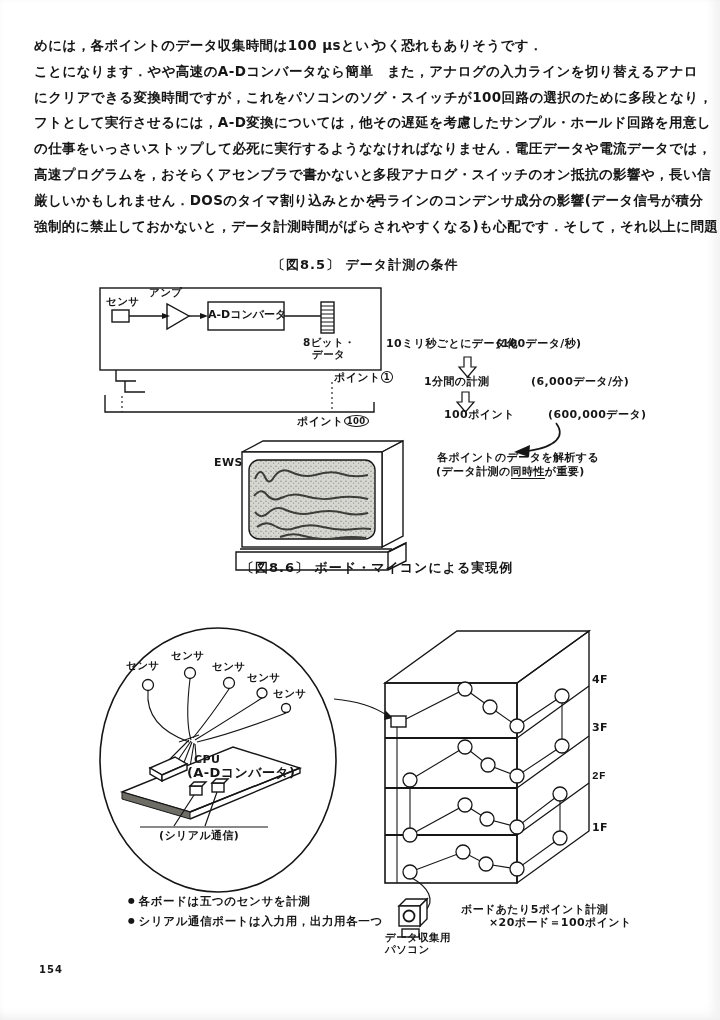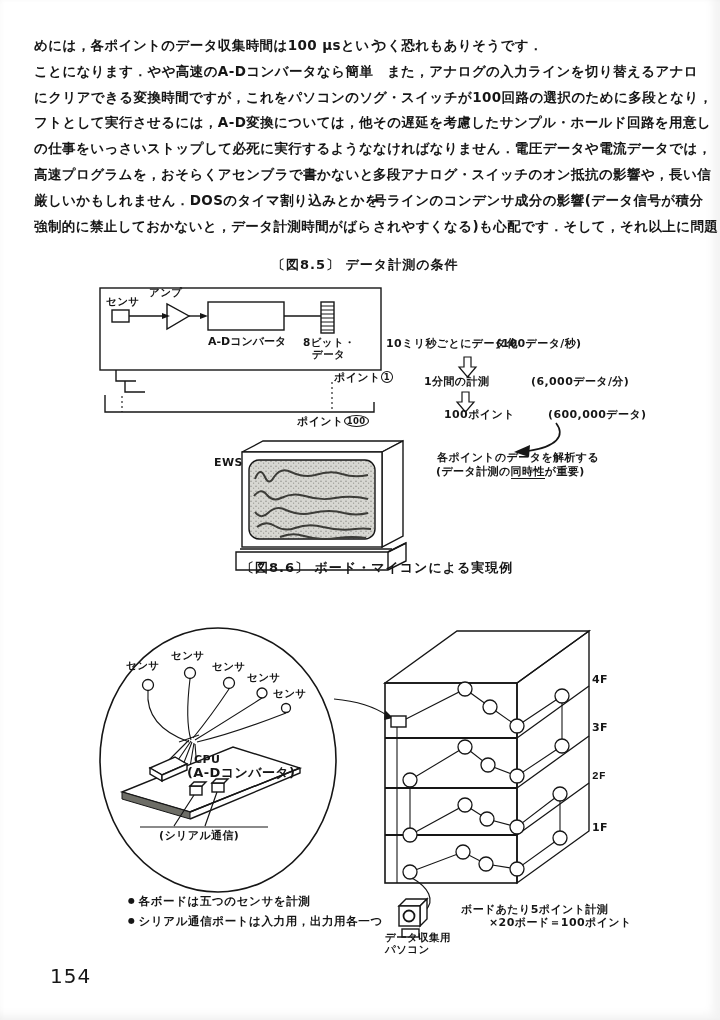--- a/index.html
+++ b/index.html
@@ -10,27 +10,27 @@
   }
   .sheet::after{content:"";position:absolute;inset:0;pointer-events:none;
     box-shadow:inset -7px -5px 10px rgba(0,0,0,0.05), inset 2px 0 4px rgba(0,0,0,0.02);}
   .col{position:absolute;top:33px;width:340px;}
   .col p{margin:0;font-size:13.5px;line-height:25.8px;letter-spacing:0.4px;white-space:nowrap;font-weight:600;}
   .col-left{left:34px;}
   .col-right{left:373px;}
   .lbl{position:absolute;font-size:11px;line-height:1.15;white-space:nowrap;letter-spacing:0.4px;font-weight:600;}
   .lbl-sm{font-size:10.5px;}
   .caption{position:absolute;font-size:13px;font-weight:bold;letter-spacing:1px;white-space:nowrap;}
-  .center{text-align:right;margin-top:27px;}
+  .center{text-align:right;}
   .oval{display:inline-block;border:1px solid #161616;border-radius:50%;
         font-size:8.5px;line-height:10px;padding:0 2px;vertical-align:1px;font-weight:bold;}
   .uline{border-bottom:1px solid #161616;}
   .bullet-row{position:absolute;font-size:11.5px;font-weight:600;letter-spacing:0.6px;white-space:nowrap;margin-left:22px;}
   .bullet-glyph{font-size:8px;vertical-align:2px;margin-right:3px;}
-  .pagenum{position:absolute;left:50px;top:964px;font-size:20px;font-weight:normal;letter-spacing:1px;}
+  .pagenum{position:absolute;left:39px;top:964px;font-size:10px;font-weight:bold;letter-spacing:1px;}
   svg{position:absolute;left:0;top:0;}
 </style>
 </head>
 <body>
 
 <div class="sheet">
 
   <div class="col col-left">
     <p>めには，各ポイントのデータ収集時間は100 μsという</p>
     <p>ことになります．やや高速のA-Dコンバータなら簡単</p>

